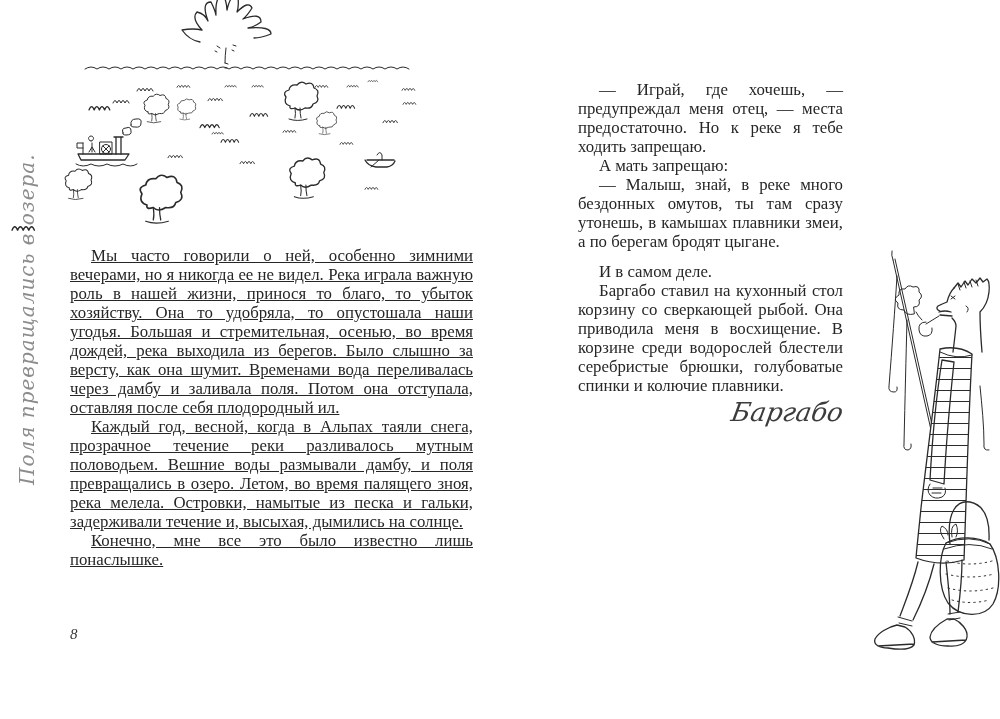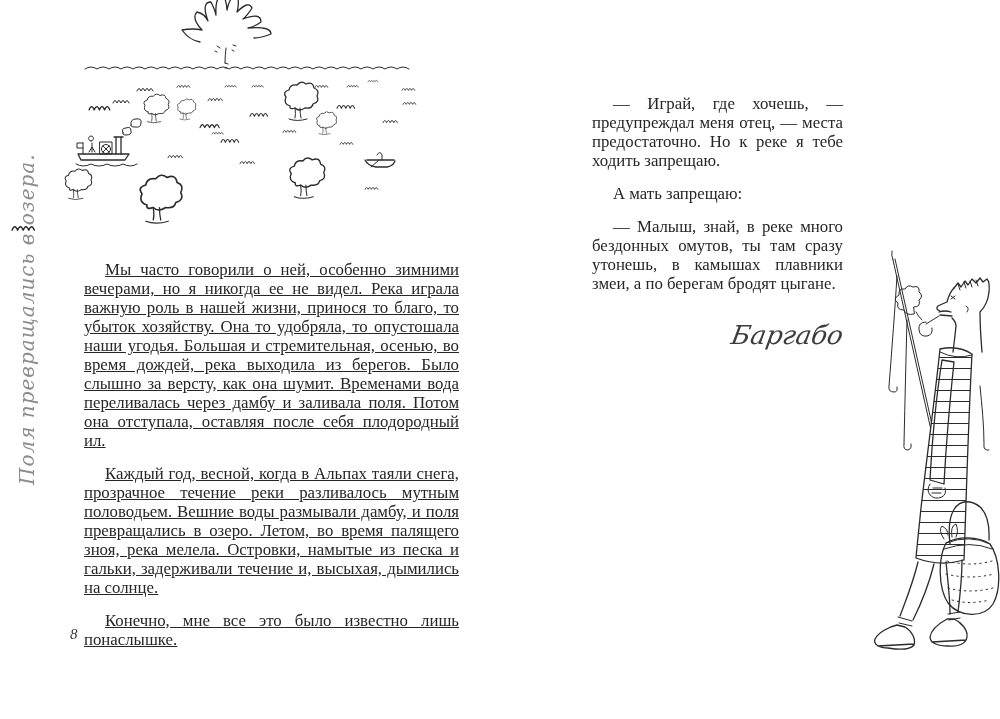--- a/index.html
+++ b/index.html
@@ -5,21 +5,21 @@
   html,body{margin:0;padding:0;background:#ffffff;}
   .stage{
     position:relative;width:1000px;height:719px;background:#ffffff;
     overflow:hidden;font-family:"Liberation Serif","DejaVu Serif",serif;color:#262626;
   }
   
   .text-col{
     position:absolute;font-size:16.8px;line-height:19px;text-align:justify;
     hyphens:auto;-webkit-hyphens:auto;color:#262626;
   }
-  .text-col p{margin:14px;text-indent:21px;}
+  .text-col p{margin:0;text-indent:21px;}
   .col-left{left:70px;top:246px;width:403px;text-decoration:underline;}
   .col-right{left:578px;top:80px;width:357px;}
   .section-gap{height:11px;}
   
   .wrap-spacer{float:right;width:86px;height:410px;margin-top:172px;margin-left:6px;}
   
   .margin-title{
     position:absolute;left:-115px;top:325px;width:290px;height:30px;
     transform:rotate(-90deg);
     font-family:"DejaVu Serif",serif;font-style:italic;font-size:20px;
@@ -121,20 +121,22 @@
   </div>
 
   <div class="page-num">8</div>
 
   <div class="text-col col-right">
     <span class="wrap-spacer"></span>
     <p>— Играй, где хочешь, — предупреждал меня отец, — места предостаточно. Но к реке я тебе ходить запрещаю.</p>
     <p>А мать запрещаю:</p>
     <p>— Малыш, знай, в реке много бездонных омутов, ты там сразу утонешь, в камышах плавники змеи, а по берегам бродят цыгане.</p>
     <div class="section-gap"></div>
+    <p>И в самом деле.</p>
+    <p>Баргабо ставил на кухонный стол корзину со сверкающей рыбой. Она приводила меня в восхищение. В корзине среди водорослей блестели серебристые брюшки, голубоватые спинки и колючие плавники.</p>
     <div class="signature">Баргабо</div>
   </div>
 
   <svg class="illu illu-man" viewBox="0 0 142 424">
     <defs>
       <pattern id="knit" width="10" height="11" patternUnits="userSpaceOnUse">
         <rect width="10" height="11" fill="#ffffff"></rect>
         <path d="M0 10.5 H10" stroke="#2b2b2b" stroke-width="1"></path>
       </pattern>
     </defs>

